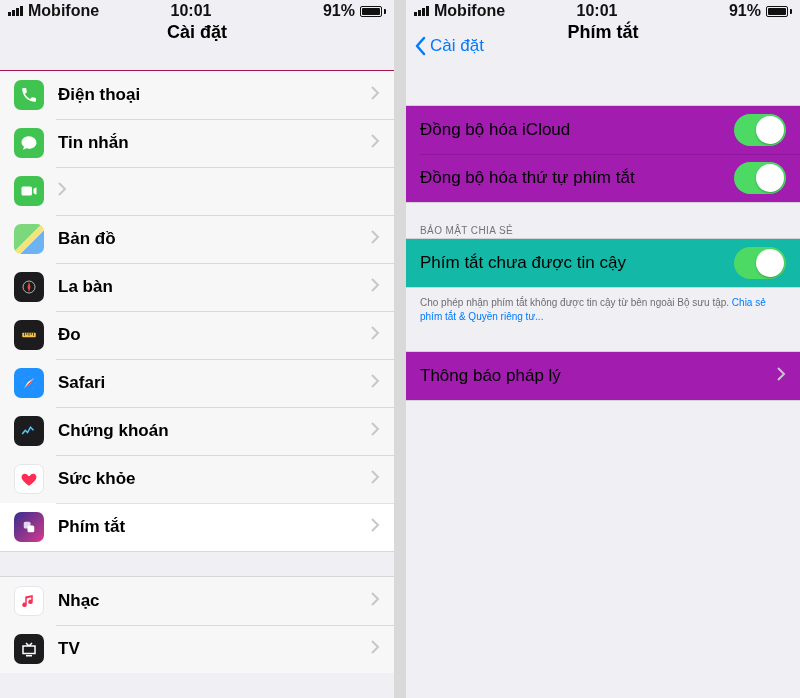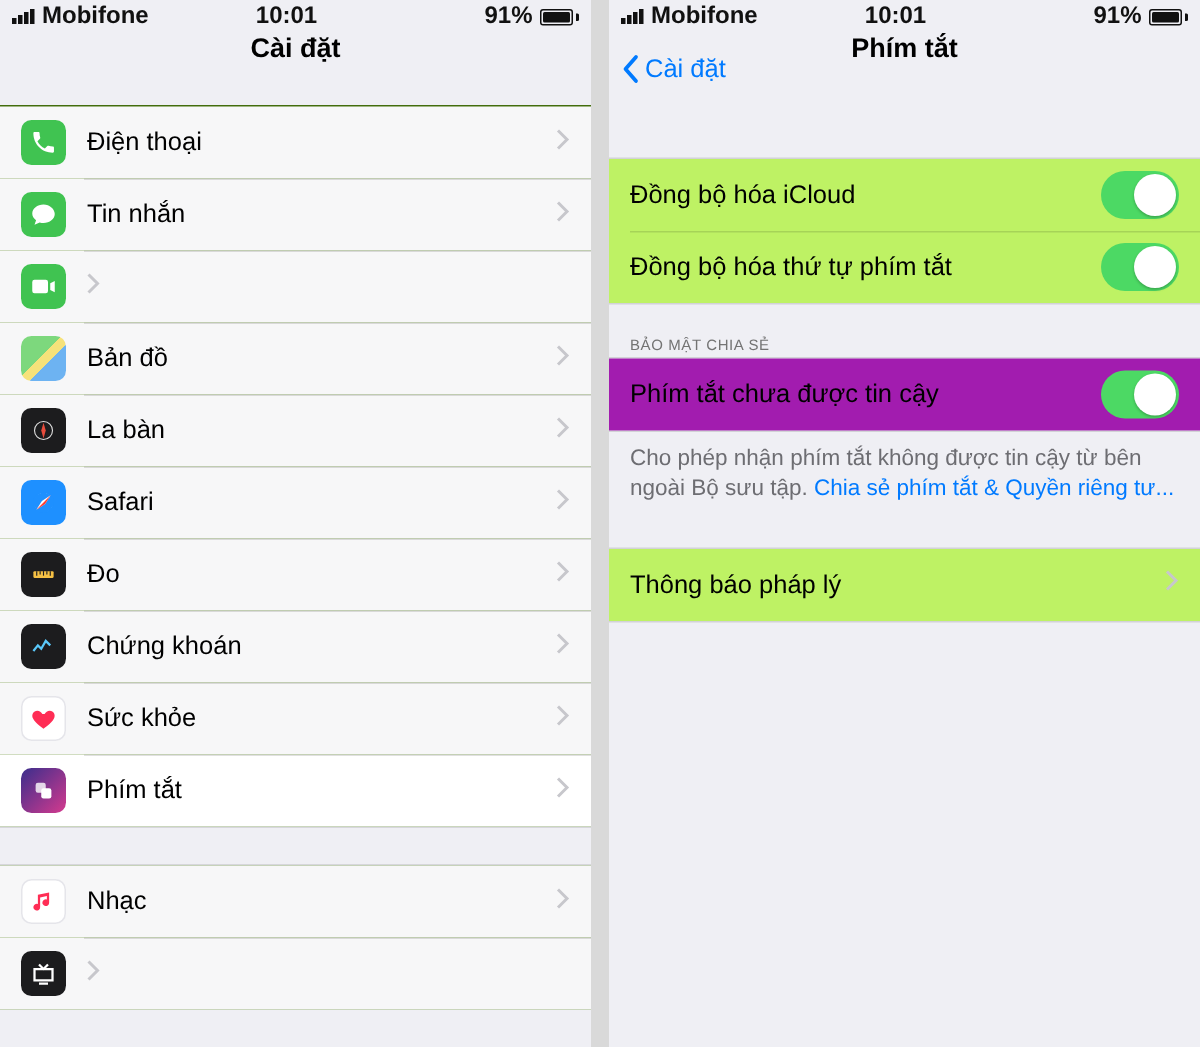--- a/index.html
+++ b/index.html
@@ -37,36 +37,36 @@
   .cell.noicon + .cell.noicon::before { left:14px; }
   .cell .label { font-size:17px; color:#000; flex:1; }
   .cell.noicon .label { margin-left:0; }
   .cell .chev { color:#c7c7cc; }
   .cell .chev svg{ width:9px; height:14px; }
 
   .icon { width:30px; height:30px; border-radius:7px; margin-right:14px; display:flex; align-items:center; justify-content:center; flex:0 0 30px; }
   .icon svg { width:18px; height:18px; }
 
   .section-header { font-size:10px; letter-spacing:0.4px; color:#737373; padding:22px 14px 2px; text-transform:uppercase; }
-  .footer-note { font-size:15px; color:#6d6d72; padding:8px 14px 0; line-height:1.35; }
+  .footer-note { font-size:10px; color:#6d6d72; padding:8px 14px 0; line-height:1.35; }
   .footer-note .link { color:#007aff; }
 
   .toggle { width:52px; height:32px; border-radius:16px; background:#4cd964; position:relative; flex:0 0 52px; }
   .toggle::after { content:""; position:absolute; right:2px; top:2px; width:28px; height:28px; background:#fff; border-radius:50%; box-shadow:0 1px 2px rgba(0,0,0,0.25); }
 
   .group-top-border { border-top:1px solid rgba(0,0,0,0.12); }
   .group-bottom-border { border-bottom:1px solid rgba(0,0,0,0.12); }
 
-  .phone.left .list { background:#4d7c0f; }
+  .phone.left .list { background:#be185d;font-weight:bold; }
   .phone.left .cell { background:#f7f7f8; }
   .phone.left .cell.selected { background:#ffffff; }
   .gap { height:26px; background:#efeff4; border-top:1px solid rgba(0,0,0,0.1); border-bottom:1px solid rgba(0,0,0,0.1);}
 
-  .phone.right .cell { background:#bef264; }
-  .phone.right .cell.active { background:#a21caf; }
+  .phone.right .cell { background:#a21caf; }
+  .phone.right .cell.active { background:#14b8a6; }
 </style>
 </head>
 <body>
 
 <div class="stage">
 
   <div class="phone left">
     <div class="status">
       <div class="left">
         <div class="signal">
@@ -144,49 +144,49 @@
               <circle cx="12" cy="12" r="8"></circle>
               <path fill="#e74c3c" stroke="none" d="M12 5l2 7-2 7-2-7z"></path>
             </svg>
           </div>
         <span class="label">La bàn</span>
         <span class="chev"><svg viewBox="0 0 9 14">
               <path fill="none" stroke="#c7c7cc" stroke-width="2" d="M1 1l6 6-6 6"></path>
             </svg></span>
       </div>
       <div class="cell">
-        <div class="icon" style="background:radial-gradient(circle,#fff 30%,#1e90ff 31%)">
-            <svg viewBox="0 0 24 24">
-              <circle cx="12" cy="12" r="9" fill="#1e90ff"></circle>
-              <path d="M12 3l2 9-2 9-2-9z" fill="#fff" transform="rotate(45 12 12)"></path>
-              <path d="M12 3l2 9-2 9" fill="#ff3b30" transform="rotate(45 12 12)"></path>
-            </svg>
-          </div>
-        <span class="label">Safari</span>
-        <span class="chev"><svg viewBox="0 0 9 14">
-              <path fill="none" stroke="#c7c7cc" stroke-width="2" d="M1 1l6 6-6 6"></path>
-            </svg></span>
-      </div>
-      <div class="cell">
         <div class="icon" style="background:#1c1c1e">
             <svg viewBox="0 0 24 24">
               <rect x="3" y="9" width="18" height="6" rx="1" fill="#f5c044"></rect>
               <line x1="6" y1="9" x2="6" y2="13" stroke="#1c1c1e"></line>
               <line x1="9" y1="9" x2="9" y2="12" stroke="#1c1c1e"></line>
               <line x1="12" y1="9" x2="12" y2="13" stroke="#1c1c1e"></line>
               <line x1="15" y1="9" x2="15" y2="12" stroke="#1c1c1e"></line>
               <line x1="18" y1="9" x2="18" y2="13" stroke="#1c1c1e"></line>
             </svg>
           </div>
         <span class="label">Đo</span>
         <span class="chev"><svg viewBox="0 0 9 14">
               <path fill="none" stroke="#c7c7cc" stroke-width="2" d="M1 1l6 6-6 6"></path>
             </svg></span>
       </div>
       <div class="cell">
+        <div class="icon" style="background:radial-gradient(circle,#fff 30%,#1e90ff 31%)">
+            <svg viewBox="0 0 24 24">
+              <circle cx="12" cy="12" r="9" fill="#1e90ff"></circle>
+              <path d="M12 3l2 9-2 9-2-9z" fill="#fff" transform="rotate(45 12 12)"></path>
+              <path d="M12 3l2 9-2 9" fill="#ff3b30" transform="rotate(45 12 12)"></path>
+            </svg>
+          </div>
+        <span class="label">Safari</span>
+        <span class="chev"><svg viewBox="0 0 9 14">
+              <path fill="none" stroke="#c7c7cc" stroke-width="2" d="M1 1l6 6-6 6"></path>
+            </svg></span>
+      </div>
+      <div class="cell">
         <div class="icon" style="background:#1c1c1e">
             <svg viewBox="0 0 24 24" fill="none" stroke="#5ac8fa" stroke-width="2">
               <path d="M3 16l4-5 3 3 4-7 4 4"></path>
             </svg>
           </div>
         <span class="label">Chứng khoán</span>
         <span class="chev"><svg viewBox="0 0 9 14">
               <path fill="none" stroke="#c7c7cc" stroke-width="2" d="M1 1l6 6-6 6"></path>
             </svg></span>
       </div>
@@ -226,20 +226,21 @@
         <span class="chev"><svg viewBox="0 0 9 14">
               <path fill="none" stroke="#c7c7cc" stroke-width="2" d="M1 1l6 6-6 6"></path>
             </svg></span>
       </div>
       <div class="cell">
         <div class="icon" style="background:#1c1c1e">
             <svg viewBox="0 0 24 24" fill="#fff">
               <path d="M8 4l4 4 4-4M4 8h16v10H4zM8 21h8" stroke="#fff" fill="none" stroke-width="2"></path>
             </svg>
           </div>
+        <span class="label">TV</span>
         <span class="chev"><svg viewBox="0 0 9 14">
               <path fill="none" stroke="#c7c7cc" stroke-width="2" d="M1 1l6 6-6 6"></path>
             </svg></span>
       </div>
     </div>
   </div>
 
   <div class="phone right">
     <div class="status">
       <div class="left">

